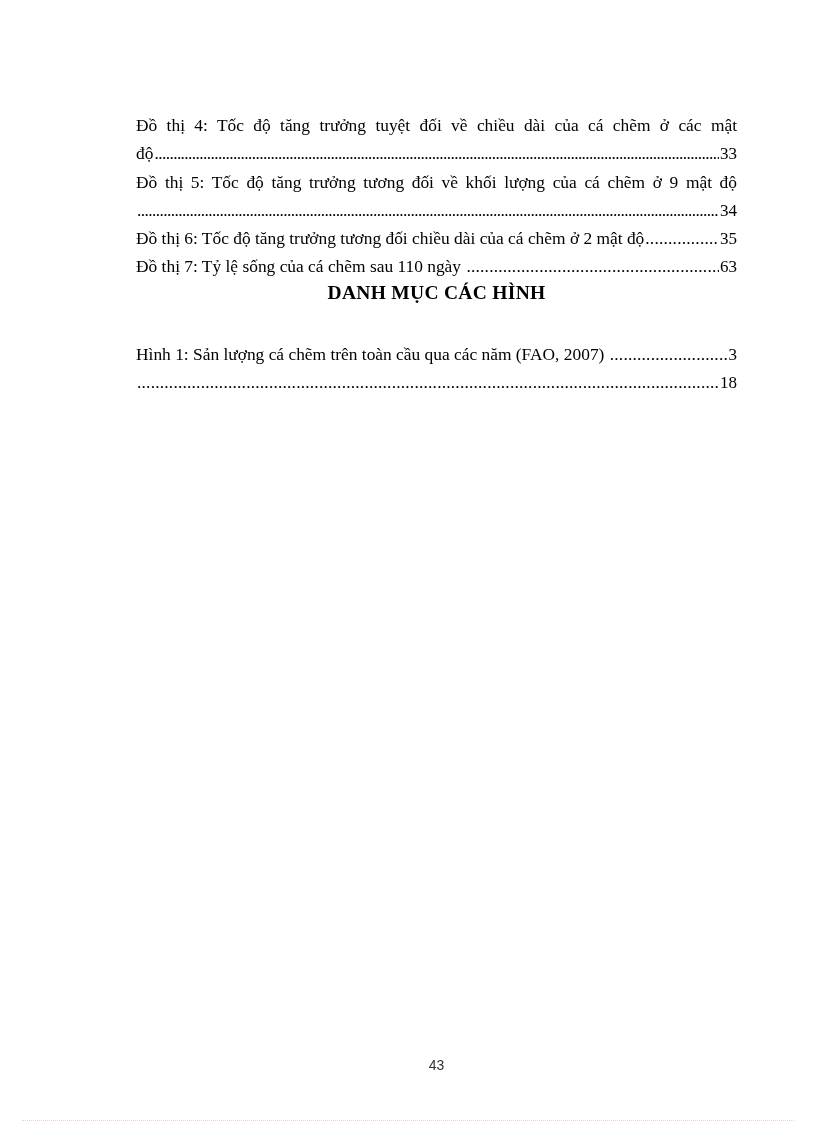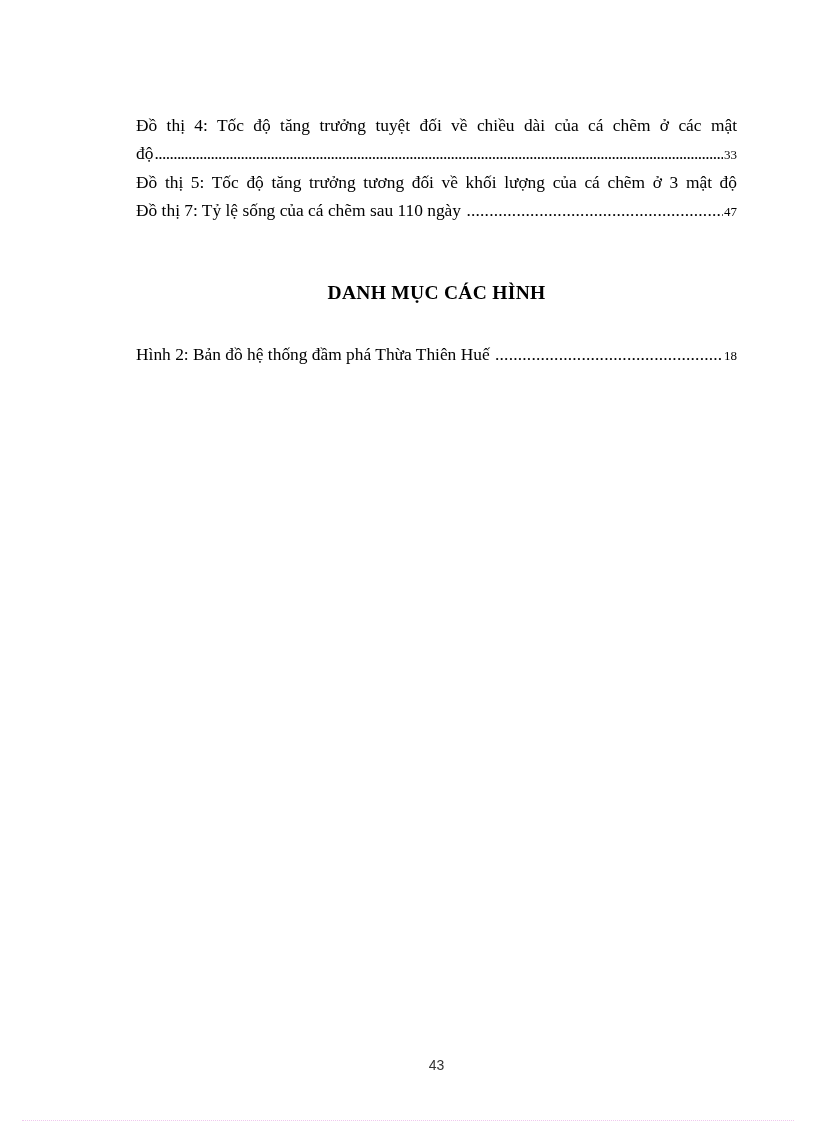--- a/index.html
+++ b/index.html
@@ -59,21 +59,21 @@
       margin: 0 1px;
     }
     .leader::after {
       content: "..................................................................................................................................................................................................................................................................................";
     }
     .leader.tight {
       letter-spacing: -0.6px;
     }
     .page-ref {
       flex: 0 0 auto;
-      font-size: 13px;
+      font-size: 17px;
     }
     .section-heading {
       position: absolute;
       left: 0;
       width: 873px;
       top: 282px;
       text-align: center;
       font-size: 19.5px;
       font-weight: bold;
       letter-spacing: 0.3px;
@@ -110,40 +110,58 @@
       </div>
       <div class="entry-line">
         <span class="entry-text">độ</span>
         <span class="leader tight"></span>
         <span class="page-ref">33</span>
       </div>
     </div>
 
     <div class="entry">
       <div class="entry-line">
-        <span class="entry-text justify">Đồ thị 5: Tốc độ tăng trưởng tương đối về khối lượng của cá chẽm ở 3 mật độ</span>
+        <span class="entry-text justify">Đồ thị 5: Tốc độ tăng trưởng tương đối về khối lượng của cá chẽm ở 9 mật độ</span>
+      </div>
+      <div class="entry-line">
+        <span class="entry-text"></span>
+        <span class="leader tight"></span>
+        <span class="page-ref">34</span>
       </div>
     </div>
 
+    <div class="entry">
+      <div class="entry-line">
+        <span class="entry-text">Đồ thị 6: Tốc độ tăng trưởng tương đối chiều dài của cá chẽm ở 2 mật độ</span>
+        <span class="leader"></span>
+        <span class="page-ref">35</span>
+      </div>
+    </div>
 
     <div class="entry">
       <div class="entry-line">
         <span class="entry-text">Đồ thị 7: Tỷ lệ sống của cá chẽm sau 110 ngày </span>
         <span class="leader"></span>
-        <span class="page-ref">47</span>
+        <span class="page-ref">63</span>
       </div>
     </div>
   </div>
 
   <div class="section-heading">DANH MỤC CÁC HÌNH</div>
 
   <div class="toc toc-bottom">
     <div class="entry">
       <div class="entry-line">
-        <span class="entry-text">Hình 2: Bản đồ hệ thống đầm phá Thừa Thiên Huế </span>
+        <span class="entry-text">Hình 1: Sản lượng cá chẽm trên toàn cầu qua các năm (FAO, 2007) </span>
+        <span class="leader"></span>
+        <span class="page-ref">3</span>
+      </div>
+    </div>
+    <div class="entry">
+      <div class="entry-line">
         <span class="leader"></span>
         <span class="page-ref">18</span>
       </div>
     </div>
   </div>
 
   <div class="page-number">43</div>
 
   <div class="footer-rule"></div>
 </div>

